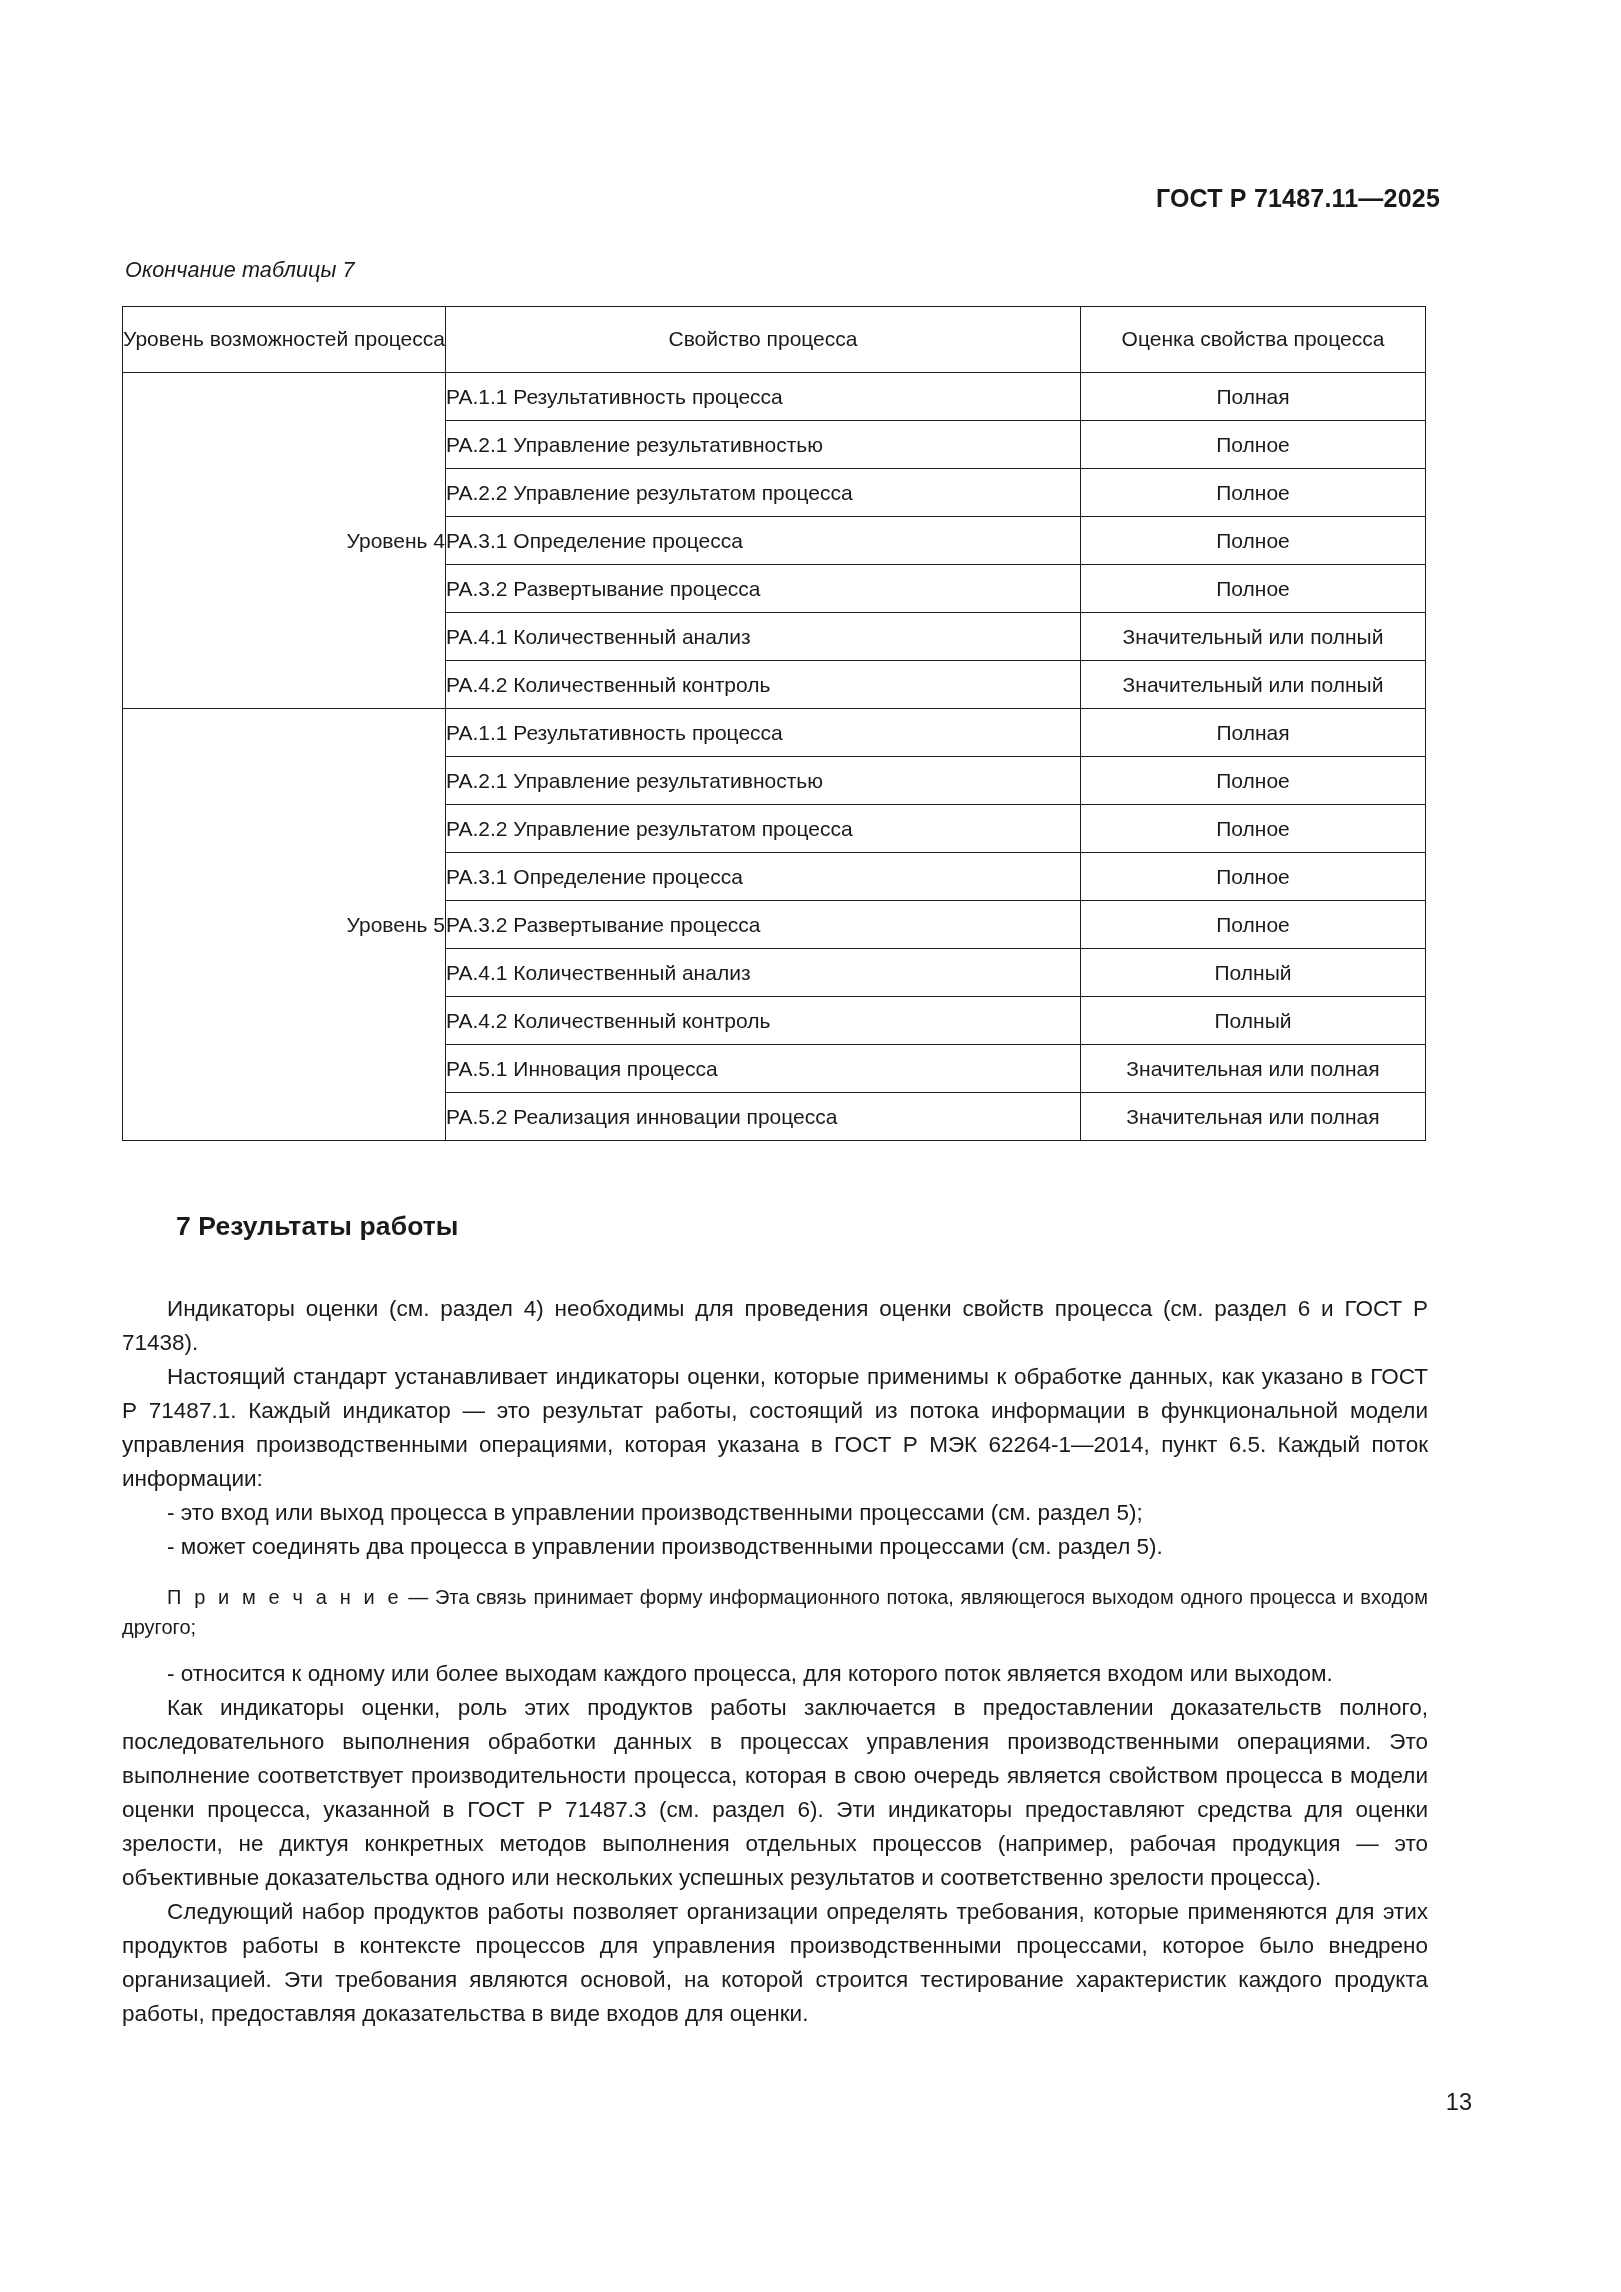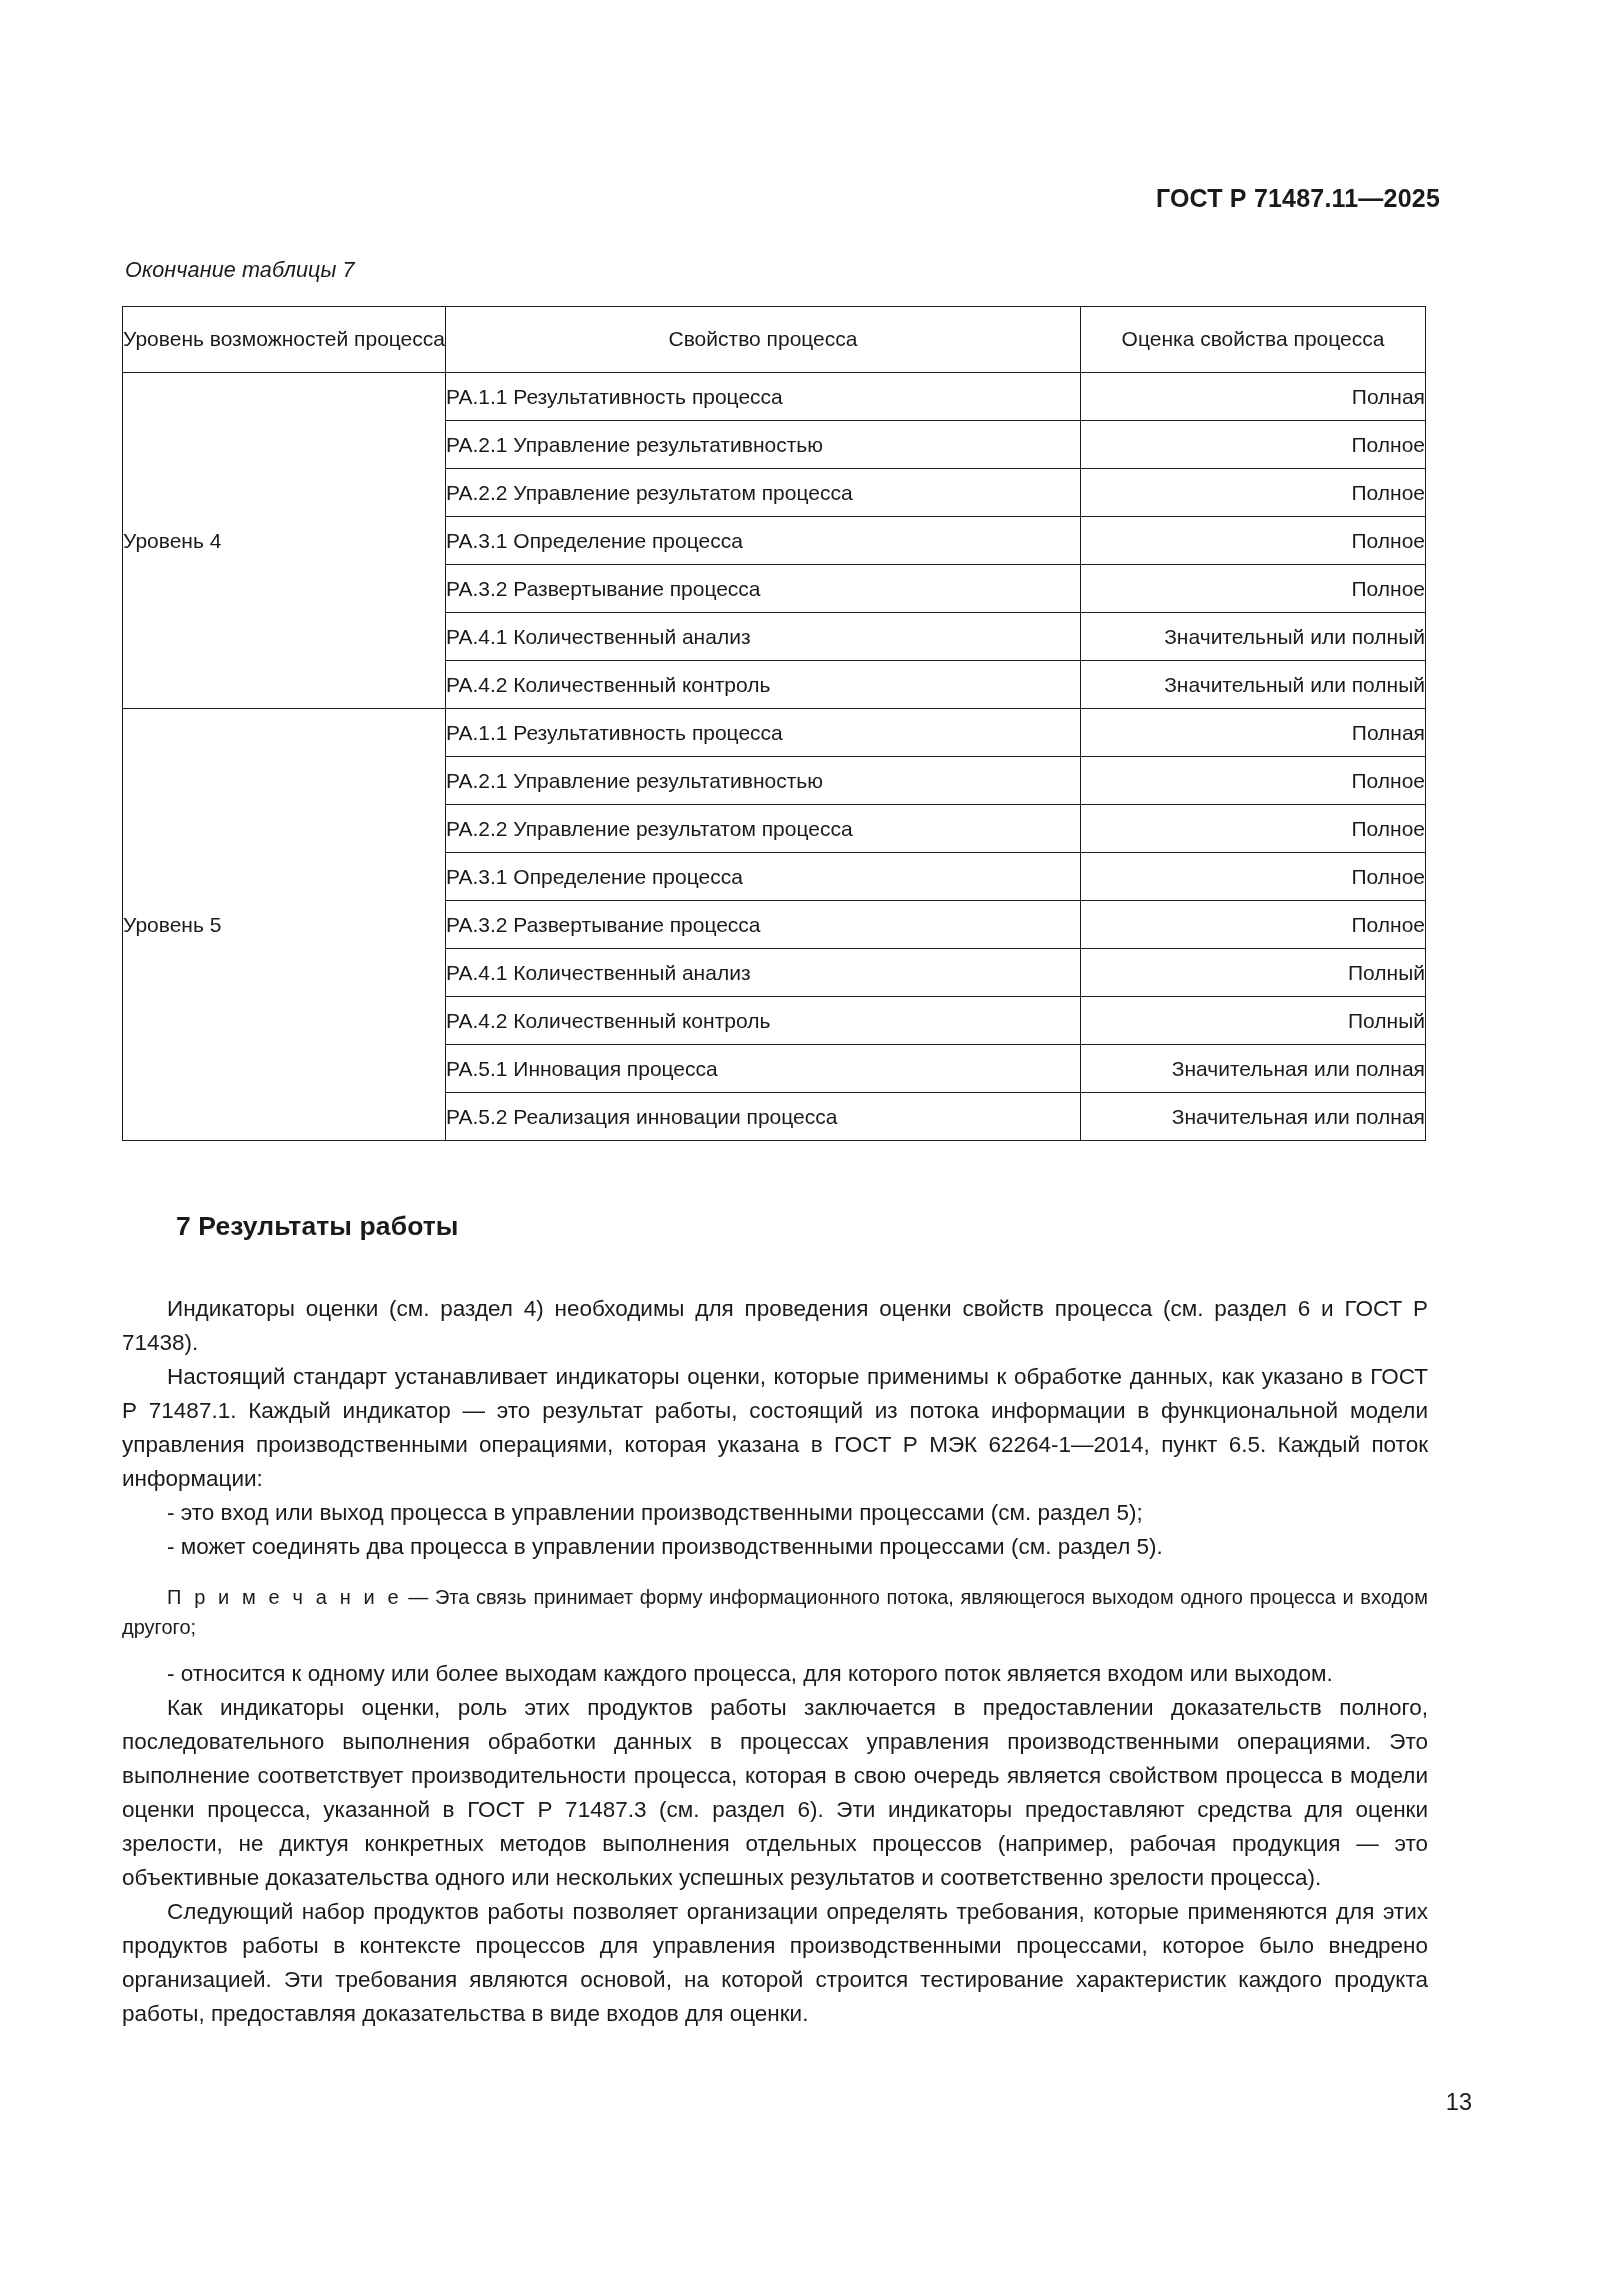--- a/index.html
+++ b/index.html
@@ -69,30 +69,30 @@
   .col-prop   { width: 635px; }
   .col-rating { width: 345px; }
 
   th.h-cell {
     height: 65px;
     text-align: center;
     line-height: 1.28;
     padding: 3.9px 9.8px;
   }
   td.level-cell {
-    text-align: left;
+    text-align: right;
     vertical-align: middle;
   }
   td.prop-cell {
     text-align: left;
     padding-left: 25.5px;
     height: 47px;
   }
   td.rating-cell {
-    text-align: right;
+    text-align: center;
     height: 47px;
     padding: 0 7.8px;
   }
 
   
   .section-head {
     position: absolute;
     top: 1172px;
     left: 176px;
     font-size: 26.5px;

